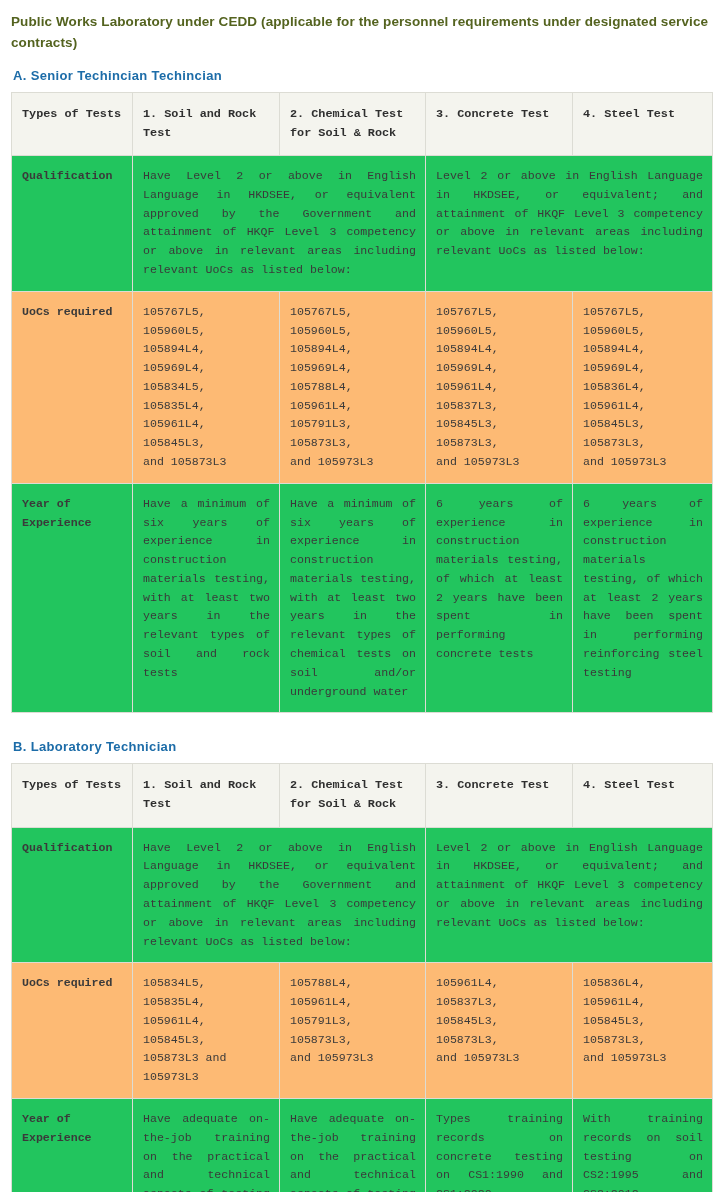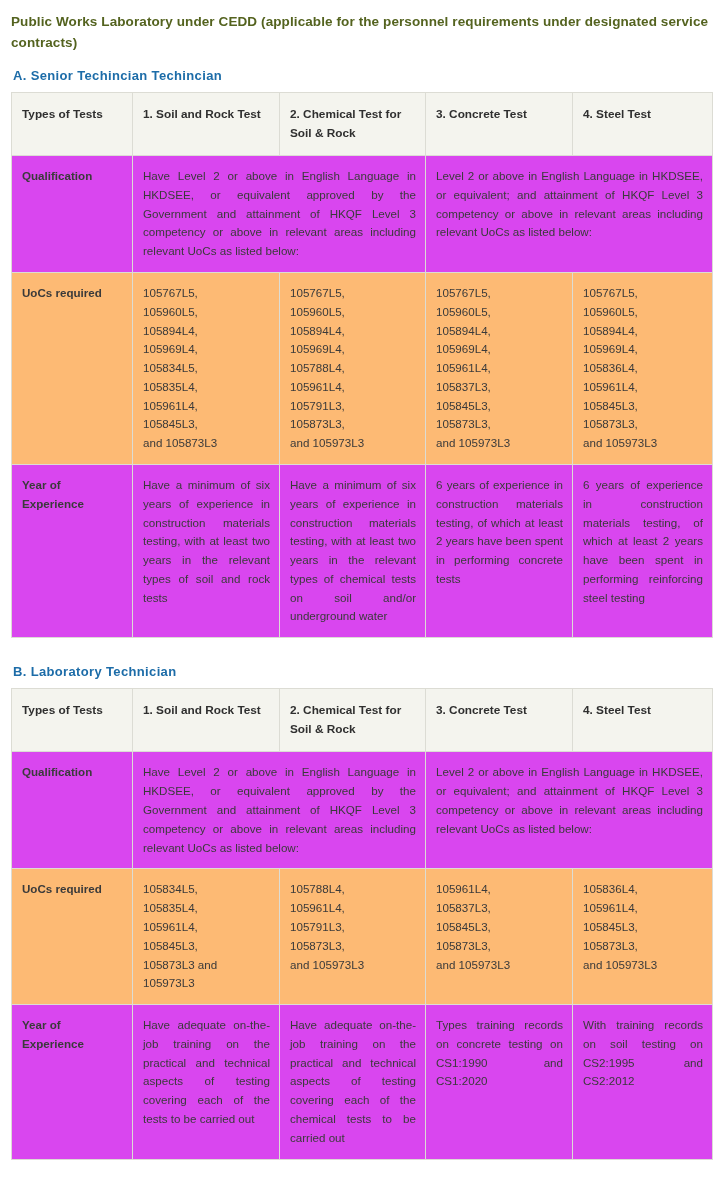--- a/index.html
+++ b/index.html
@@ -45,20 +45,21 @@
   }
   table.req-table td,
   table.req-table th {
     border: 1px solid #dcdcd4;
     vertical-align: top;
     padding: 11px 9px 11px 10px;
     font-size: 11.6px;
     line-height: 1.62;
     color: #3a3a3a;
     word-wrap: break-word;
+    font-family: Liberation Mono, monospace;
   }
 
   
   .tbl-a col.c0 { width: 121px; }
   .tbl-a col.c1 { width: 147px; }
   .tbl-a col.c2 { width: 146px; }
   .tbl-a col.c3 { width: 147px; }
   .tbl-a col.c4 { width: 140px; }
 
   
@@ -70,21 +71,21 @@
 
   tr.head-row td {
     background: #f4f4ee;
     font-weight: bold;
     color: #2f2f2f;
     font-size: 11.8px;
     padding-top: 12px;
     padding-bottom: 12px;
   }
   tr.row-shaded td { background: #fdba74; }
-  tr.row-plain td { background: #d946ef; }
+  tr.row-plain td { background: #22c55e; }
 
   td.rowlabel {
     font-weight: bold;
     color: #2f2f2f;
     white-space: normal;
   }
   td.justified { text-align: justify; text-justify: inter-word; }
   td.plainleft { text-align: left; }
 
   .tableA-wrap { margin-bottom: 26px; }

